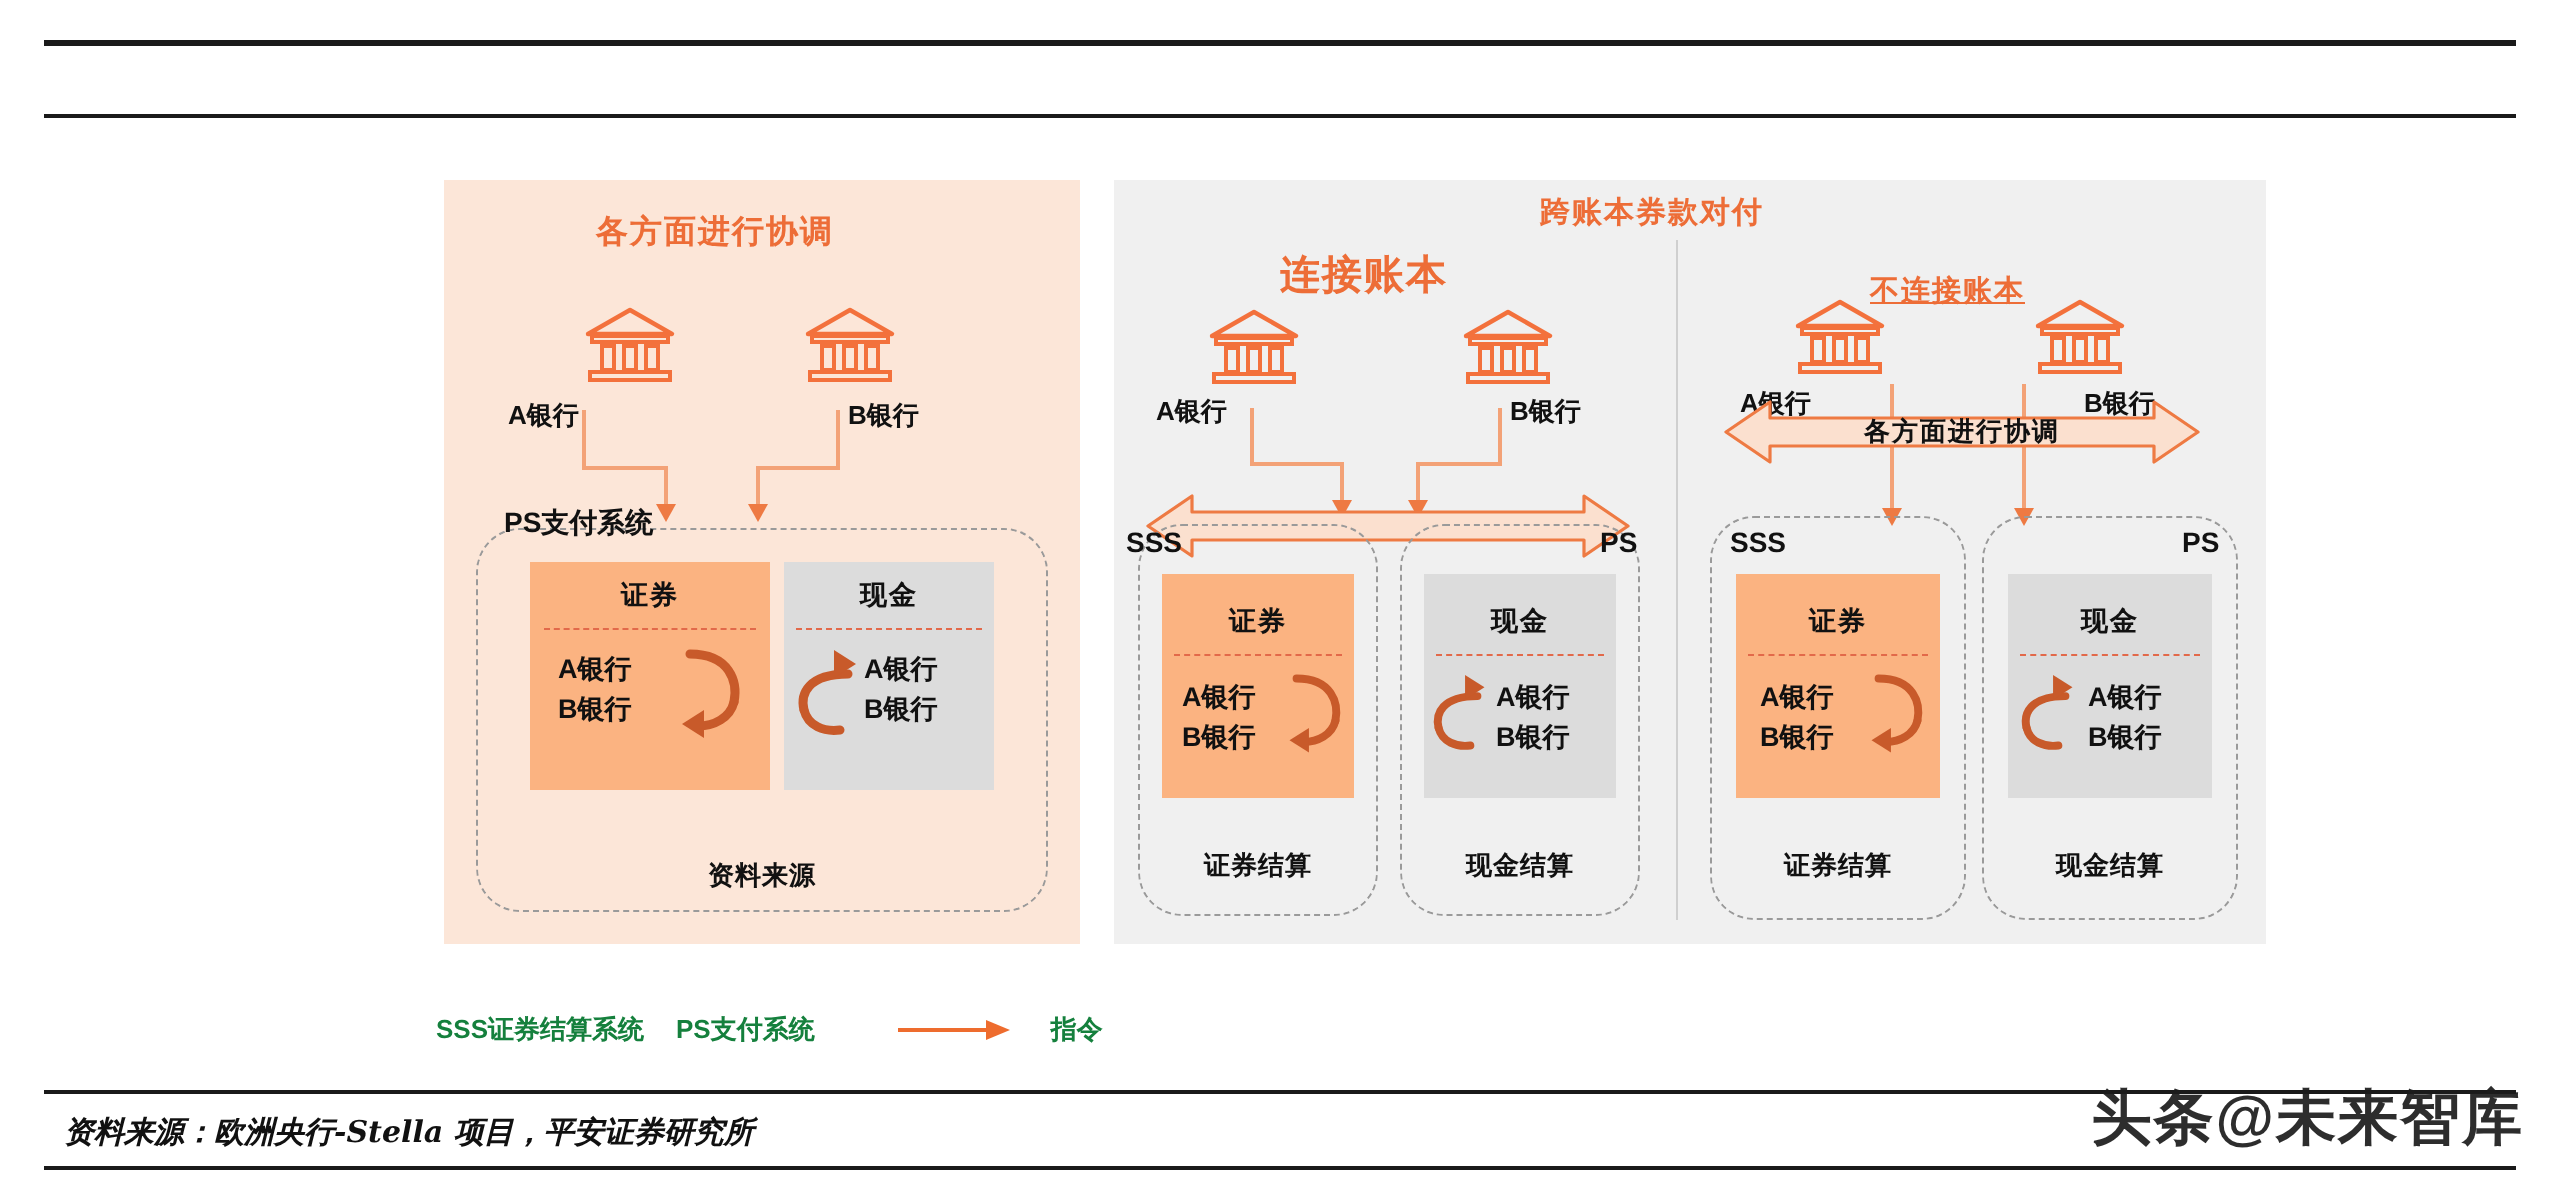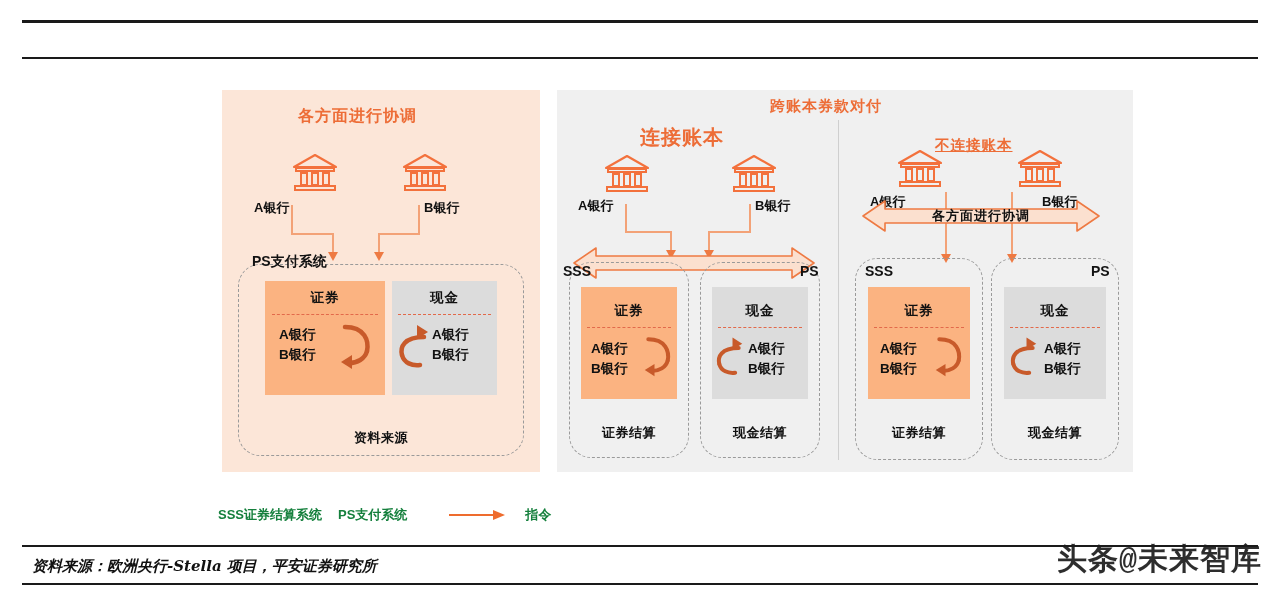--- a/index.html
+++ b/index.html
@@ -152,21 +152,21 @@
   }
   .ftr-text {
     position: absolute; left: 32px; top: 552px; height: 28px;
     display: flex; align-items: center; white-space: nowrap;
     font-family: "DejaVu Serif", "Liberation Serif", serif;
     font-style: italic; font-weight: bold; font-size: 15px; color: #111;
   }
   .watermark {
     position: absolute; right: 18px; top: 539px; height: 40px;
     display: flex; align-items: center; white-space: nowrap;
-    font-family: Liberation Mono, monospace; font-weight: bold;
+    font-family: Liberation Sans, sans-serif; font-weight: bold;
     font-size: 30px; color: #1c1c1c; letter-spacing: 1px; opacity: .92;
   }
 </style>
 </head>
 <body>
 
 <div id="page">
 
   <div class="hdr-rule-top"></div>
   <div class="hdr-rule-bot"></div>

